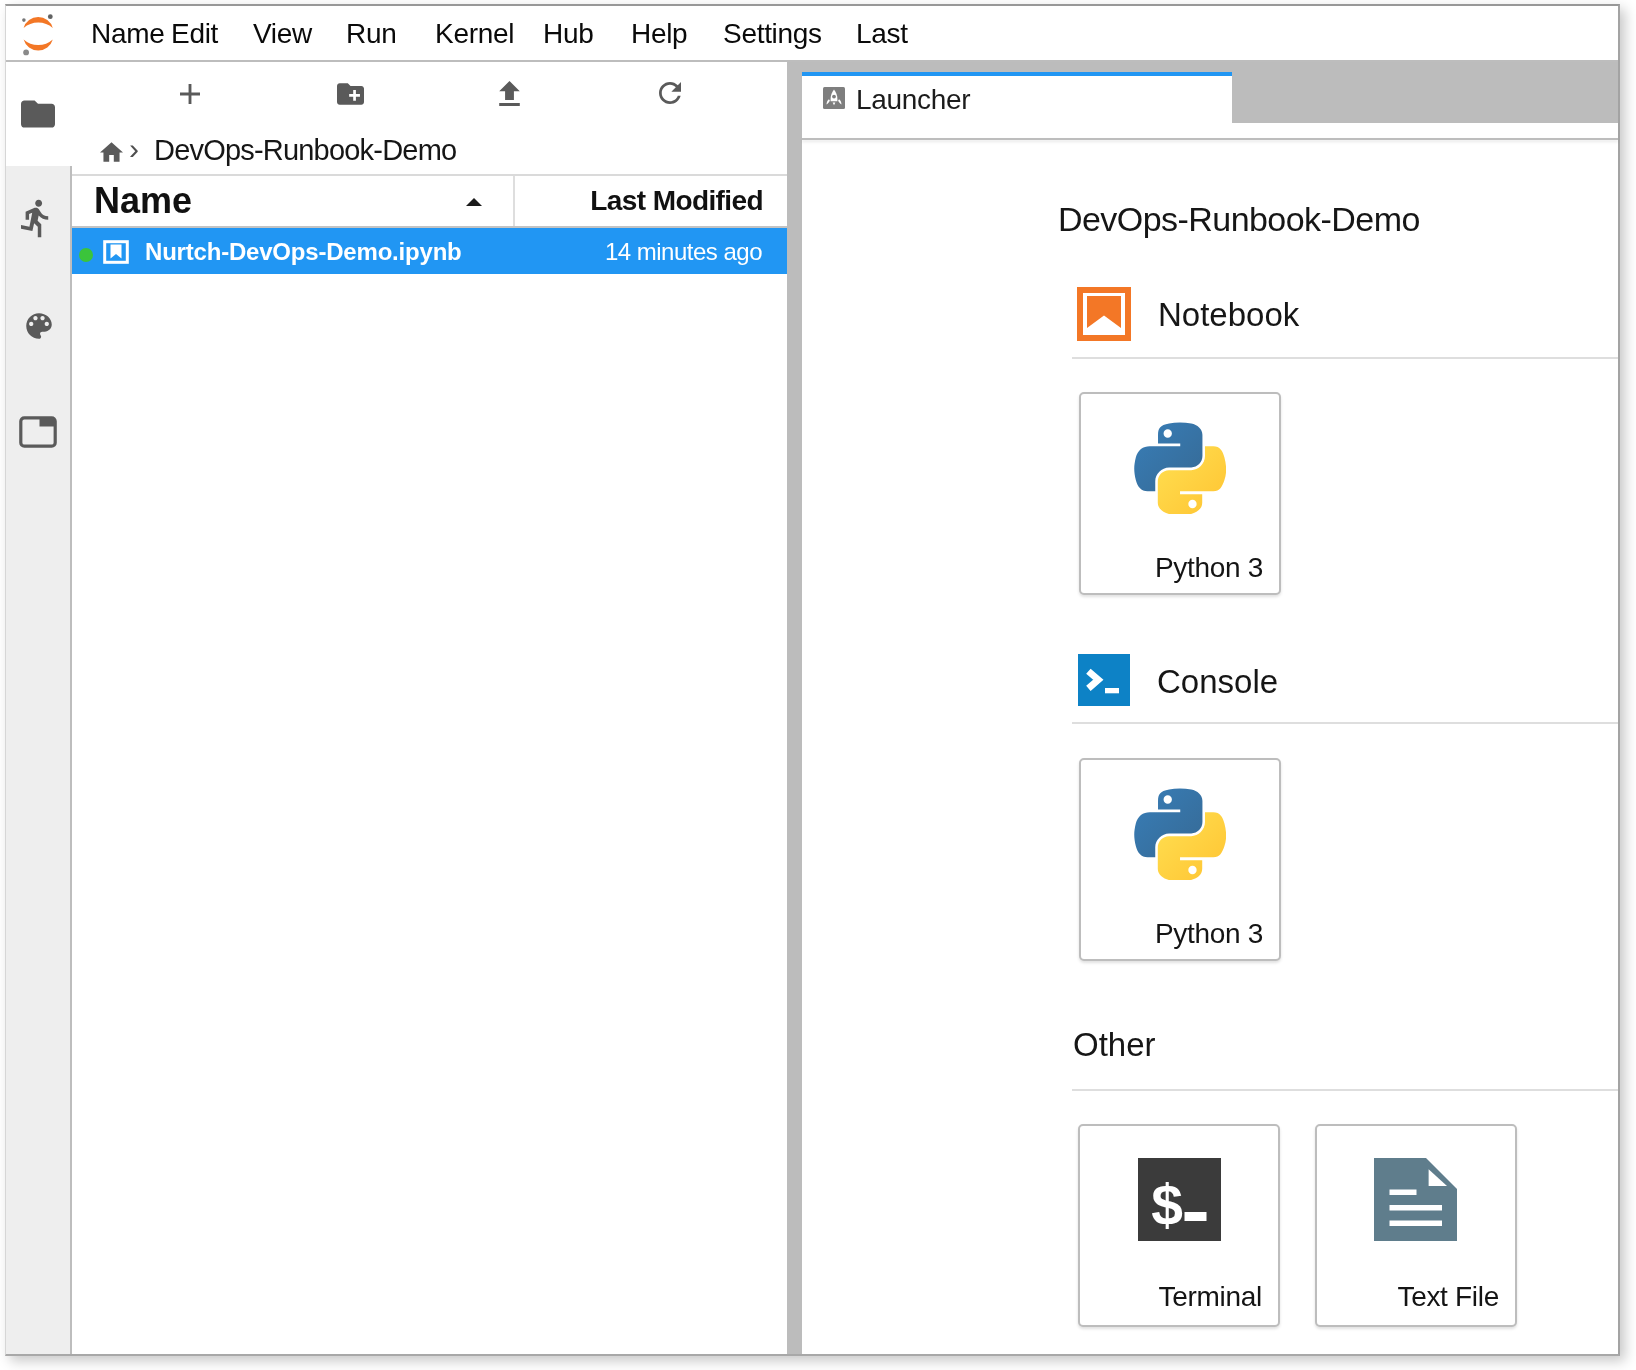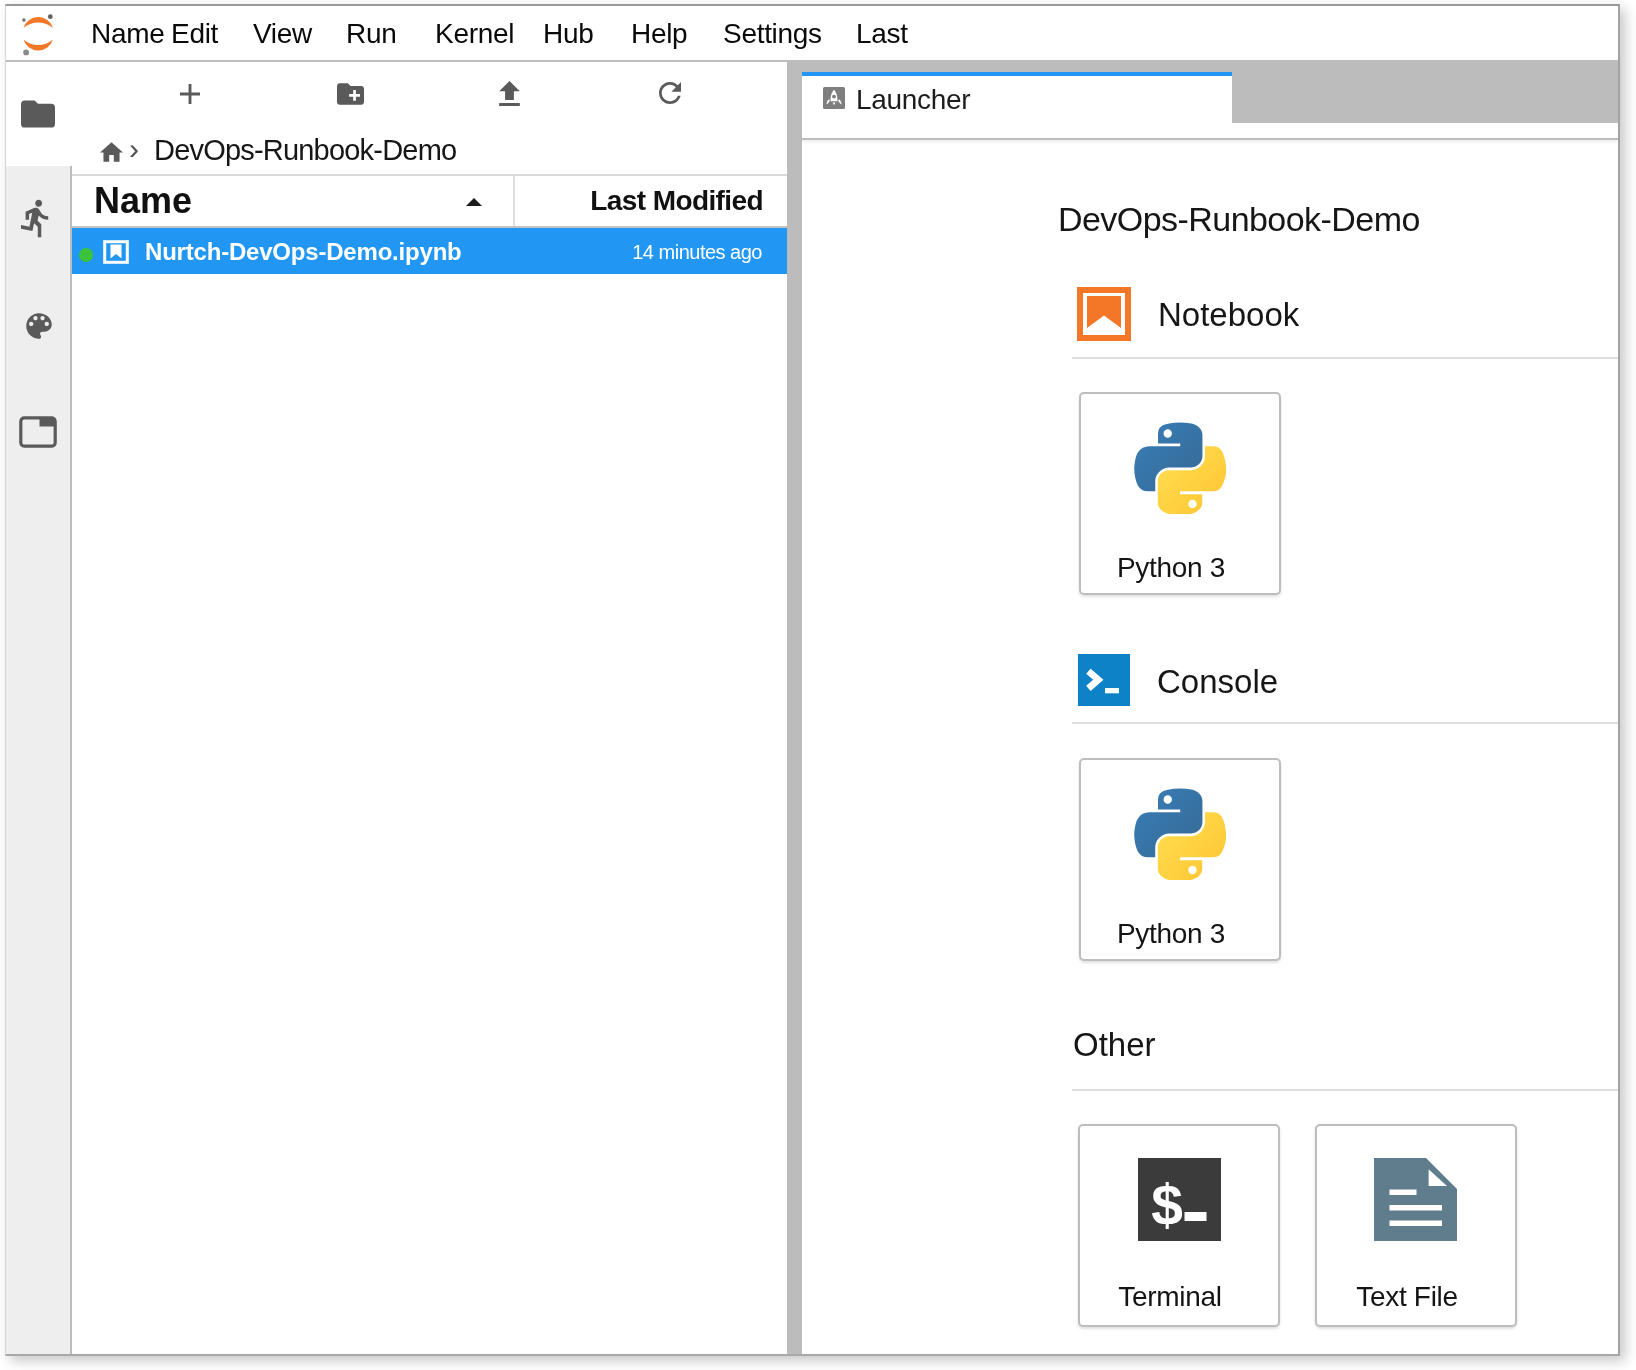--- a/index.html
+++ b/index.html
@@ -21,21 +21,21 @@
   #nameh { left:94px; top:187px; font-size:36px; font-weight:bold; color:#111; line-height:28px; }
   #sortarr { left:466px; top:198px; width:0; height:0;
     border-left:8px solid transparent; border-right:8px solid transparent;
     border-bottom:8px solid #1b1b1b; }
   #vline { left:513px; top:176px; width:2px; height:50px; background:#dedede; }
   #hline2 { left:72px; top:226px; width:715px; height:2px; background:#c3c3c3; }
   #lastmod { left:512px; top:187px; width:251px; text-align:right; font-size:28px; font-weight:bold; color:#111; line-height:28px; letter-spacing:-0.6px; }
   #row { left:72px; top:228px; width:715px; height:46px; background:#2196f3; }
   #dot { left:79px; top:248px; width:14px; height:14px; border-radius:50%; background:#3bc43b; }
   #fname { left:145px; top:238px; font-size:24px; font-weight:700; color:#fff; line-height:28px; letter-spacing:-0.2px; }
-  #ftime { left:512px; top:238px; width:250px; text-align:right; font-size:20px; font-weight:500; color:#fff; line-height:28px; letter-spacing:-0.5px; }
+  #ftime { left:512px; top:238px; width:250px; text-align:right; font-size:24px; font-weight:500; color:#fff; line-height:28px; letter-spacing:-0.5px; }
   #crumbtext { left:154px; top:134px; font-size:29px; color:#161616; line-height:32px; letter-spacing:-0.8px; }
   #crumbsep { left:129px; top:132px; font-size:30px; color:#4f4f4f; line-height:34px; }
   #divider { left:787px; top:62px; width:15px; height:1292px; background:#bcbcbc; }
   #mainbg { left:802px; top:62px; width:816px; height:1292px; background:#fff; }
   #tabbar { left:802px; top:62px; width:816px; height:61px; background:#bcbcbc; }
   #activetab { left:802px; top:72px; width:430px; height:51px; background:#fff; border-top:4px solid #2196f3; }
   #tabtext { left:856px; top:86px; font-size:28px; color:#1c1c1c; line-height:28px; letter-spacing:-0.3px; }
   #dockline { left:802px; top:138px; width:816px; height:2px; background:#bdbdbd;
     box-shadow:0 2px 3px rgba(0,0,0,0.10); }
   #ltitle { left:1058px; top:200px; font-size:34px; color:#161616; line-height:38px; letter-spacing:-0.55px; }
@@ -44,21 +44,21 @@
   #conshead { left:1157px; top:665px;text-align:right; }
   #otherhead { left:1073px; top:1028px; }
   .secline { left:1072px; width:546px; height:2px; background:#dedede; }
   #line1 { top:357px; } #line2 { top:722px; } #line3 { top:1089px; }
   .card { position:absolute; width:202px; height:203px; background:#fff;
     border:2px solid #bdbdbd; border-radius:5px; box-shadow:0 2px 3px rgba(0,0,0,0.12); }
   #card1 { left:1079px; top:392px; }
   #card2 { left:1079px; top:758px; }
   #card3 { left:1078px; top:1124px; }
   #card4 { left:1315px; top:1124px; }
-  .cardlabel { position:absolute; width:184px; text-align:center; font-size:28px; color:#141414; line-height:28px; letter-spacing:-0.3px; }
+  .cardlabel { position:absolute; width:184px; text-align:right; font-size:28px; color:#141414; line-height:28px; letter-spacing:-0.3px; }
   #clab1 { left:1079px; top:554px; }
   #clab2 { left:1079px; top:920px; }
   #clab3 { left:1078px; top:1283px; }
   #clab4 { left:1315px; top:1283px; }
 </style>
 </head>
 <body>
 <div id="win"></div>
 <div class="abs" id="menubar"></div>
 <svg class="abs" id="logo" style="left:22px; top:12px;" width="34" height="44" viewBox="0 0 34 44">

